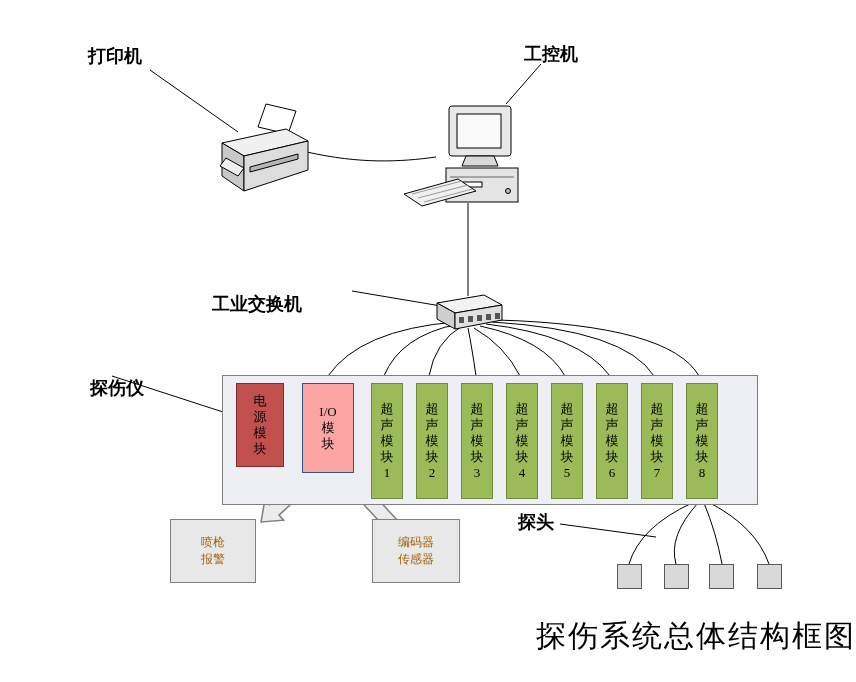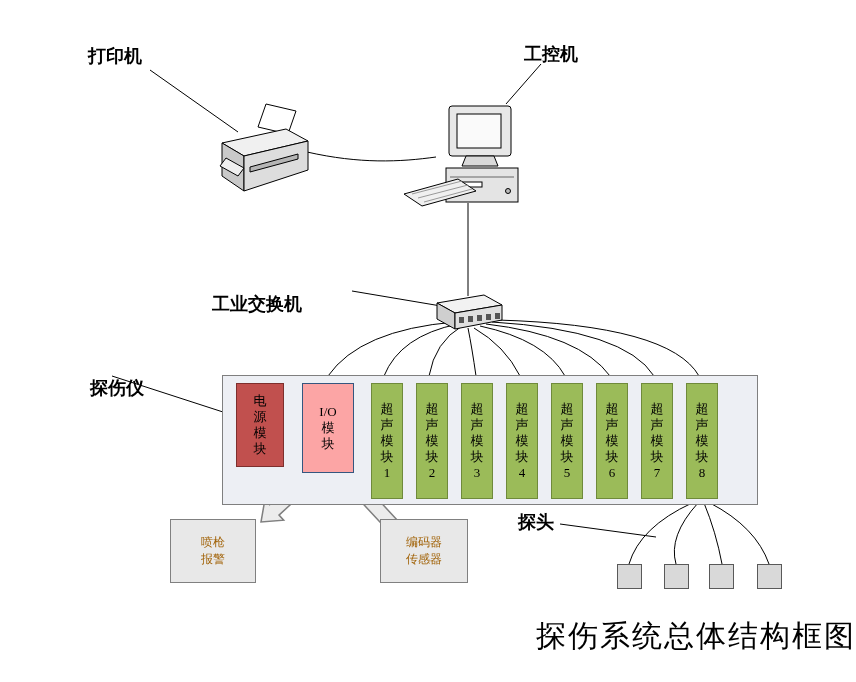--- a/index.html
+++ b/index.html
@@ -21,21 +21,21 @@
   .io{left:302px;top:383px;width:50px;height:88px;background:#fca5a5;border:1px solid #35567f;}
   .ultra{top:383px;width:30px;height:114px;background:#9bbb59;border:1px solid #6f8a3b;}
   .u1{left:371px}.u2{left:416px}.u3{left:461px}.u4{left:506px}
   .u5{left:551px}.u6{left:596px}.u7{left:641px}.u8{left:686px}
   .graybox{
     position:absolute;display:flex;align-items:center;justify-content:center;
     text-align:center;font-size:12px;line-height:17px;white-space:pre-line;color:#a16207;
     background:#e8e8e8;border:1px solid #808080;
   }
   .alarm{left:170px;top:519px;width:84px;height:62px;}
-  .encoder{left:380px;top:519px;width:86px;height:62px;}
+  .encoder{left:372px;top:519px;width:86px;height:62px;}
   .probe-sq{
     position:absolute;top:564px;width:23px;height:23px;
     background:#d9d9d9;border:1px solid #595959;
   }
   .p1{left:617px}.p2{left:664px}.p3{left:709px}.p4{left:757px}
   .title{
     position:absolute;left:0;top:616px;width:856px;text-align:right;
     font-size:30px;letter-spacing:2px;
   }
 </style>

